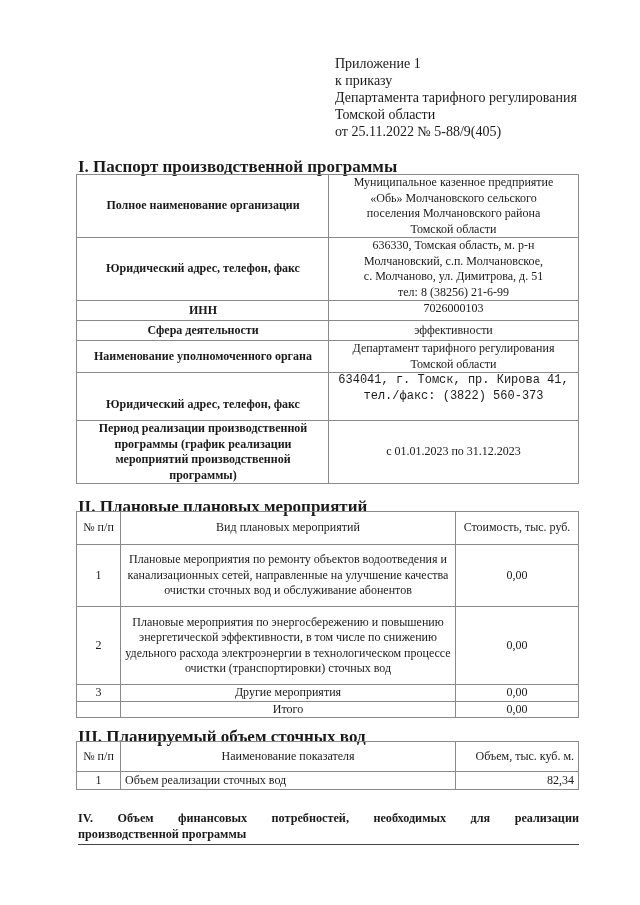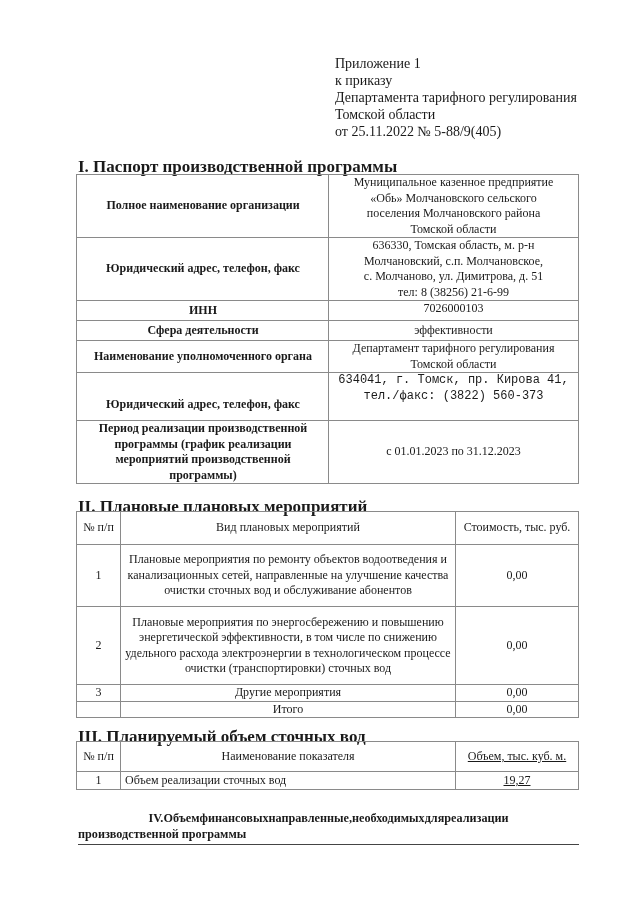--- a/index.html
+++ b/index.html
@@ -28,28 +28,28 @@
     .t1 td.val { text-align: center; }
     .t1 td.label.wrap { line-height: 15.5px; }
     .t2 { left: 76px; top: 511px; width: 503px; }
     .t2 .c1 { width: 35px; text-align: center; }
     .t2 .c2 { width: 326px; text-align: center; }
     .t2 .c3 { width: 114px; text-align: center; }
     .t2 th.c2 { text-align: center; margin-left: 24px; }
     .t3 { left: 76px; top: 741px; width: 503px; }
     .t3 .c1 { width: 35px; text-align: center; }
     .t3 .c2 { width: 326px; text-align: left; }
-    .t3 .c3 { width: 114px; text-align: center; text-decoration: underline; }
+    .t3 .c3 { width: 114px; text-align: right; }
     .t3 th.c2 { text-align: center; }
     .sec4 {
       position: absolute; left: 78px; top: 810px; width: 501px;
       font-size: 12.2px; font-weight: bold; line-height: 16px;
       border-bottom: 1.3px solid #444; padding-bottom: 2px;
     }
-    .sec4 .line1 { display: flex; justify-content: center; }
+    .sec4 .line1 { display: flex; justify-content: space-between; }
   </style>
 </head>
 <body>
 
 <div class="appendix serif">
   <div>Приложение 1</div>
   <div>к приказу</div>
   <div>Департамента тарифного регулирования</div>
   <div>Томской области</div>
   <div>от 25.11.2022 № 5-88/9(405)</div>
@@ -143,29 +143,29 @@
 <table class="t3 serif">
   <tbody>
       <tr style="height:30px;">
     <th class="c1">№ п/п</th>
     <th class="c2">Наименование показателя</th>
     <th class="c3">Объем, тыс. куб. м.</th>
   </tr>
   <tr style="height:18px;">
     <td class="c1">1</td>
     <td class="c2">Объем реализации сточных вод</td>
-    <td class="c3">19,27</td>
+    <td class="c3">82,34</td>
   </tr>
 </tbody>
   </table>
 
 <div class="sec4 serif">
   <div class="line1">
     <span>IV.</span>
     <span>Объем</span>
     <span>финансовых</span>
-    <span>направленные,</span>
+    <span>потребностей,</span>
     <span>необходимых</span>
     <span>для</span>
     <span>реализации</span>
   </div>
   <div>производственной программы</div>
 </div>
 
 </body></html>

